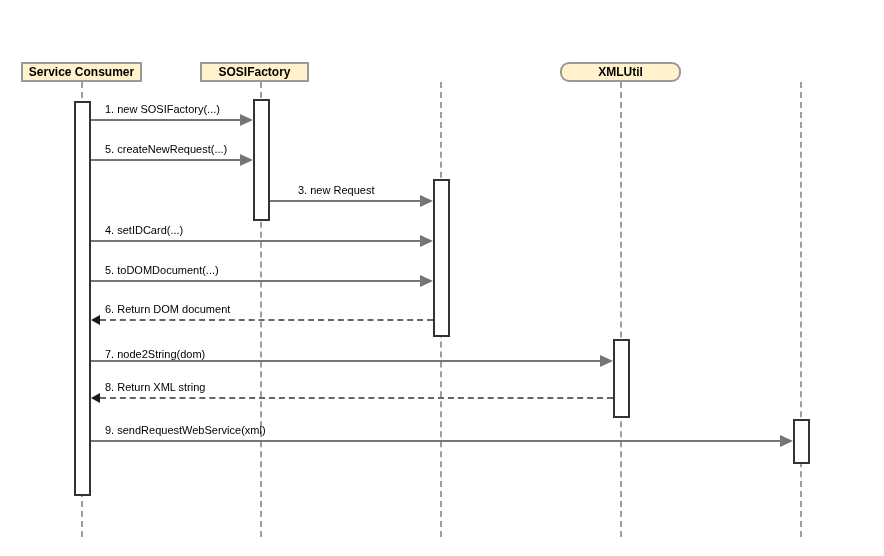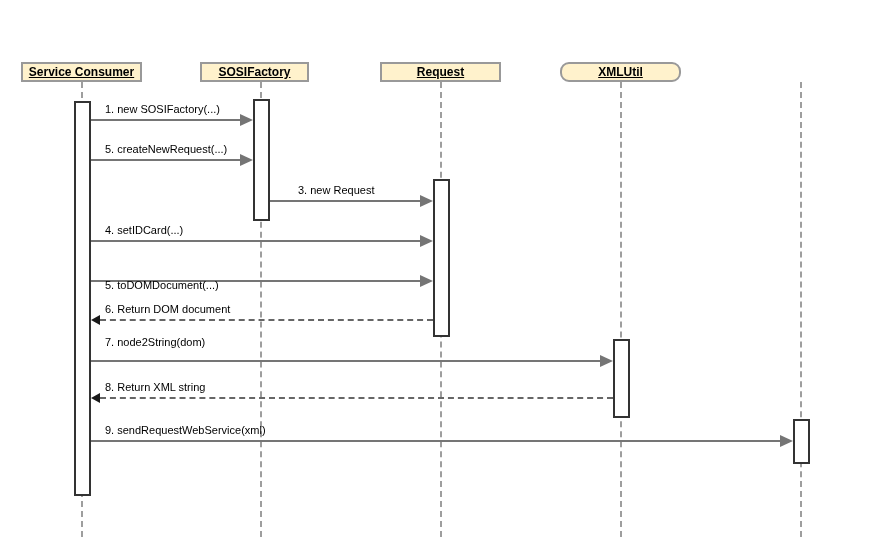--- a/index.html
+++ b/index.html
@@ -16,21 +16,20 @@
     box-sizing: border-box;
     height: 20px;
     border: 2px solid #999999;
     background: #fff2cc;
     display: flex;
     align-items: center;
     justify-content: center;
     font-size: 12px;
     font-weight: bold;
     color: #000000;
-    text-decoration: underline;
     white-space: nowrap;
     z-index: 4;
   }
   .lifeline {
     position: absolute;
     width: 0;
     border-left: 2px dashed #9e9e9e;
     z-index: 1;
   }
   .activation {
@@ -77,23 +76,20 @@
 <div id="canvas">
     <div class="lifeline" style="left: 81px; top: 82px; height: 455px;"></div>
     <div class="participant" style="left: 21px; top: 62px; width: 121px; height: 20px;">
       <span>Service Consumer</span>
     </div>
     <div class="lifeline" style="left: 260px; top: 82px; height: 455px;"></div>
     <div class="participant" style="left: 200px; top: 62px; width: 109px; height: 20px;">
       <span>SOSIFactory</span>
     </div>
     <div class="lifeline" style="left: 440px; top: 82px; height: 455px;"></div>
-    <div class="participant" style="left: 380px; top: 62px; width: 121px; height: 20px;">
-      <span>Request</span>
-    </div>
     <div class="lifeline" style="left: 620px; top: 82px; height: 455px;"></div>
     <div class="participant" style="left: 560px; top: 62px; width: 121px; height: 20px; border-radius: 9px;">
       <span>XMLUtil</span>
     </div>
     <div class="lifeline" style="left: 800px; top: 82px; height: 455px;"></div>
     <div class="activation" style="left: 74px; top: 101px; height: 395px;"></div>
     <div class="activation" style="left: 253px; top: 99px; height: 122px;"></div>
     <div class="activation" style="left: 433px; top: 179px; height: 158px;"></div>
     <div class="activation" style="left: 613px; top: 339px; height: 79px;"></div>
     <div class="activation" style="left: 793px; top: 419px; height: 45px;"></div>
@@ -104,26 +100,26 @@
     <div class="msg-head right" style="left: 240px; top: 154px;"></div>
     <div class="msg-label" style="left: 105px; top: 143px;">5. createNewRequest(...)</div>
     <div class="msg-line call" style="left: 270px; width: 150px; top: 200px;"></div>
     <div class="msg-head right" style="left: 420px; top: 195px;"></div>
     <div class="msg-label" style="left: 298px; top: 184px;">3. new Request</div>
     <div class="msg-line call" style="left: 91px; width: 329px; top: 240px;"></div>
     <div class="msg-head right" style="left: 420px; top: 235px;"></div>
     <div class="msg-label" style="left: 105px; top: 224px;">4. setIDCard(...)</div>
     <div class="msg-line call" style="left: 91px; width: 329px; top: 280px;"></div>
     <div class="msg-head right" style="left: 420px; top: 275px;"></div>
-    <div class="msg-label" style="left: 105px; top: 264px; margin-top: 15px;">5. toDOMDocument(...)</div>
+    <div class="msg-label" style="left: 105px; top: 264px;">5. toDOMDocument(...)</div>
     <div class="msg-line return" style="left: 100px; width: 333px; top: 319px;"></div>
     <div class="msg-head left" style="left: 91px; top: 315px;"></div>
     <div class="msg-label" style="left: 105px; top: 303px;">6. Return DOM document</div>
     <div class="msg-line call" style="left: 91px; width: 509px; top: 360px;"></div>
     <div class="msg-head right" style="left: 600px; top: 355px;"></div>
-    <div class="msg-label" style="left: 105px; top: 336px;">7. node2String(dom)</div>
+    <div class="msg-label" style="left: 105px; top: 348px;">7. node2String(dom)</div>
     <div class="msg-line return" style="left: 100px; width: 513px; top: 397px;"></div>
     <div class="msg-head left" style="left: 91px; top: 393px;"></div>
     <div class="msg-label" style="left: 105px; top: 381px;">8. Return XML string</div>
     <div class="msg-line call" style="left: 91px; width: 689px; top: 440px;"></div>
     <div class="msg-head right" style="left: 780px; top: 435px;"></div>
     <div class="msg-label" style="left: 105px; top: 424px;">9. sendRequestWebService(xml)</div>
   </div>
 
 </body></html>

